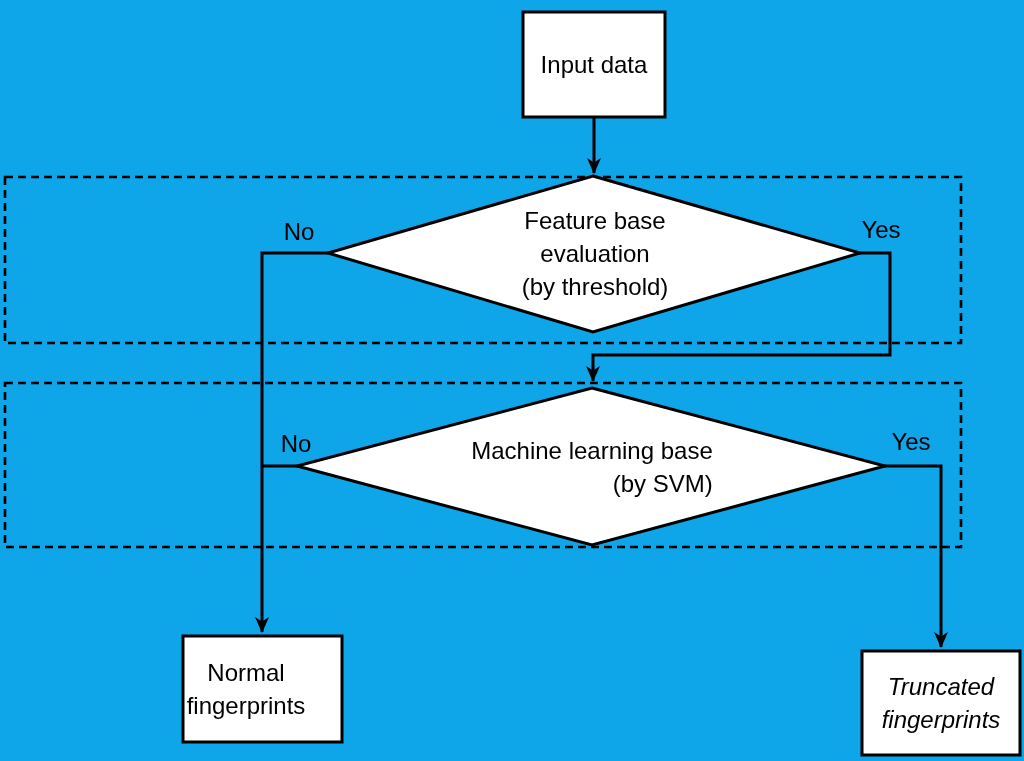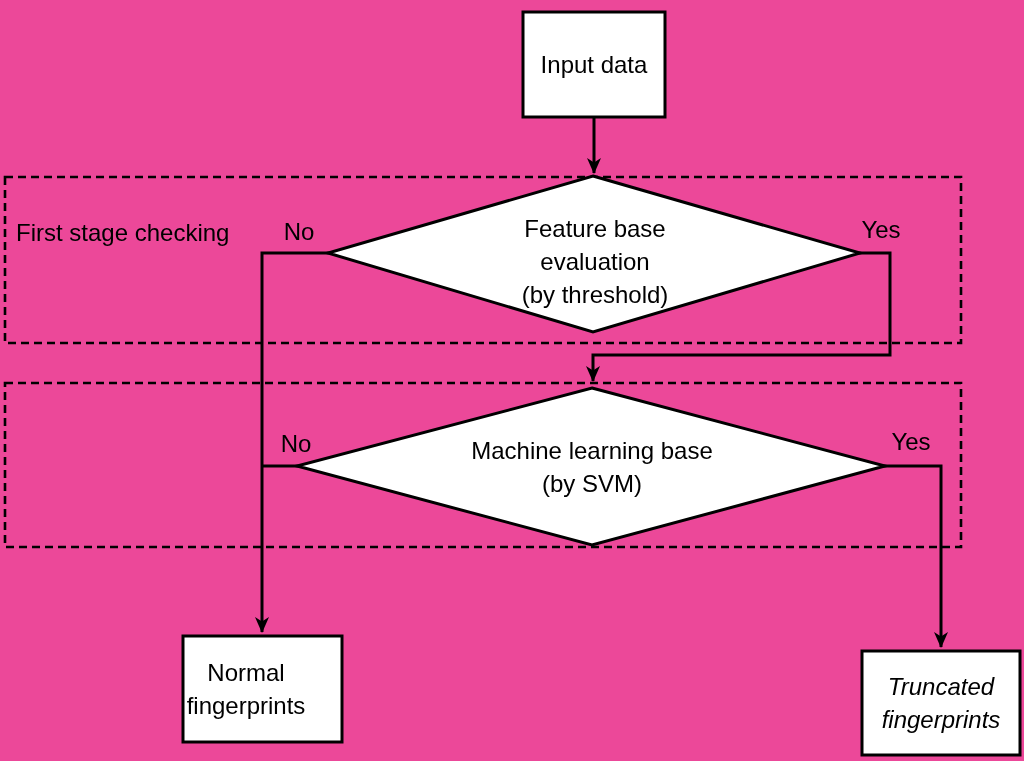--- a/index.html
+++ b/index.html
@@ -4,21 +4,21 @@
 <style>
   html, body {
     margin: 0;
     padding: 0;
     background: #ffffff;
   }
   #canvas {
     position: relative;
     width: 1024px;
     height: 761px;
-    background: #ec4899;
+    background: #0ea5e9;
     font-family: "Liberation Sans", sans-serif;
     color: #000000;
     overflow: hidden;
   }
   #wires {
     position: absolute;
     left: 0;
     top: 0;
     width: 1024px;
     height: 761px;
@@ -62,36 +62,35 @@
     <rect x="523" y="12" width="142" height="105" fill="#ffffff" stroke="#000000" stroke-width="3"></rect>
     <rect x="183" y="636" width="159" height="106" fill="#ffffff" stroke="#000000" stroke-width="3"></rect>
     <rect x="862" y="651" width="158" height="104" fill="#ffffff" stroke="#000000" stroke-width="3"></rect>
 
     <polygon points="593,176 860,253 593,332 328,253" fill="#ffffff" stroke="#000000" stroke-width="3"></polygon>
     <polygon points="592,388 885,466 592,545 297,466" fill="#ffffff" stroke="#000000" stroke-width="3"></polygon>
   </svg>
 
   <div class="label" style="left:594px; top:64px;">Input data</div>
 
-  <div class="label left-anchor" style="left:16px; top:232px;">First stage checking</div>
 
   <div class="label" style="left:299px; top:231px;">No</div>
 
   <div class="label" style="left:881px; top:229px;">Yes</div>
 
-  <div class="label" style="left:595px; top:261px;">Feature base
+  <div class="label" style="left:595px; top:253px;">Feature base
 evaluation
 (by threshold)</div>
 
 
   <div class="label" style="left:296px; top:443px;">No</div>
 
   <div class="label" style="left:911px; top:441px;">Yes</div>
 
-  <div class="label" style="left:592px; top:467px;">Machine learning base
+  <div class="label" style="left:592px; top:467px;text-align:right;">Machine learning base
 (by SVM)</div>
 
   <div class="label" style="left:246px; top:689px;">Normal
 fingerprints</div>
 
   <div class="label" style="left:941px; top:703px;font-style:italic;">Truncated
 fingerprints</div>
 
 </div>
 

